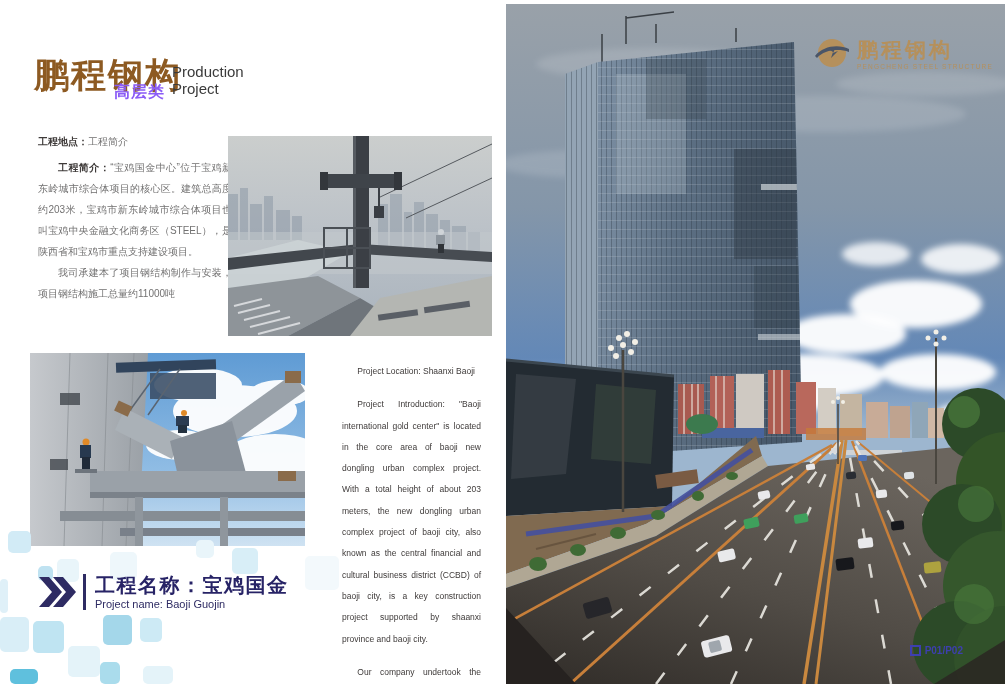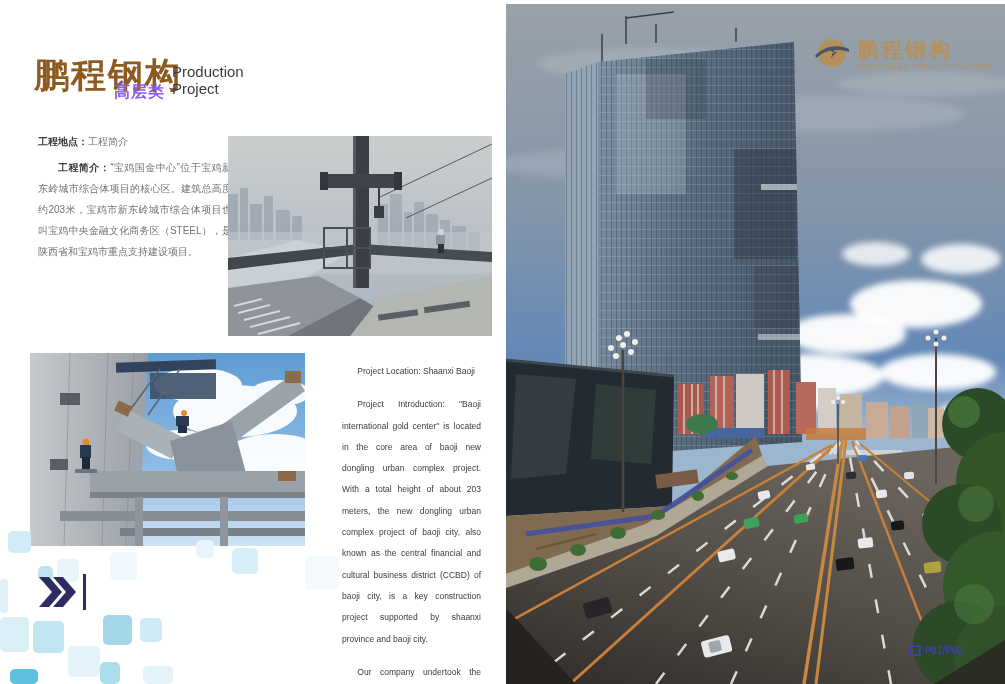--- a/index.html
+++ b/index.html
@@ -73,20 +73,21 @@
     <div class="title-zh">鹏程钢构</div>
     <div class="title-cat">高层类</div>
     <div class="title-en">
       <div>Production</div>
       <div>Project</div>
     </div>
 
     <div class="zh-block">
       <p class="first"><span class="lbl">工程地点：</span><span>工程简介</span></p>
       <p class="ind"><span class="lbl">工程简介：</span><span>“宝鸡国金中心”位于宝鸡新东岭城市综合体项目的核心区。建筑总高度约203米，宝鸡市新东岭城市综合体项目也叫宝鸡中央金融文化商务区（STEEL），是陕西省和宝鸡市重点支持建设项目。</span></p>
+      <p class="ind">我司承建本了项目钢结构制作与安装，项目钢结构施工总量约11000吨</p>
     </div>
 
     <figure class="photo1" style="margin:0">
       <svg width="264" height="200" viewBox="0 0 264 200" preserveAspectRatio="none">
         <defs>
           <linearGradient id="haze" x1="0" y1="0" x2="0" y2="1">
             <stop offset="0" stop-color="#cbcecd"></stop>
               <stop offset="0.45" stop-color="#bcc2c8"></stop>
               <stop offset="1" stop-color="#a9b3bd"></stop>
           </linearGradient>
@@ -239,20 +240,24 @@
     <div class="decor d14"></div>
     <div class="decor d15"></div>
     <div class="decor d16"></div>
 
     <div class="banner">
       <svg class="chev" width="40" height="32" viewBox="0 0 40 32">
         <path d="M1 1 L11 1 L24 16 L11 31 L1 31 L14 16 Z" fill="#2e2b63"></path>
         <path d="M15 1 L25 1 L38 16 L25 31 L15 31 L28 16 Z" fill="#2e2b63"></path>
       </svg>
       <div class="vbar"></div>
+      <div>
+        <div class="pn-zh">工程名称：宝鸡国金</div>
+        <div class="pn-en">Project name: Baoji Guojin</div>
+      </div>
     </div>
   </section>
 
   <section class="page-right">
     <svg width="499" height="680" viewBox="0 0 499 680" preserveAspectRatio="none">
       <defs>
         <linearGradient id="skyR" x1="0" y1="0" x2="0" y2="1">
           <stop offset="0" stop-color="#99a1a9"></stop>
             <stop offset="0.3" stop-color="#8496a9"></stop>
           <stop offset="0.52" stop-color="#6388b7"></stop>

